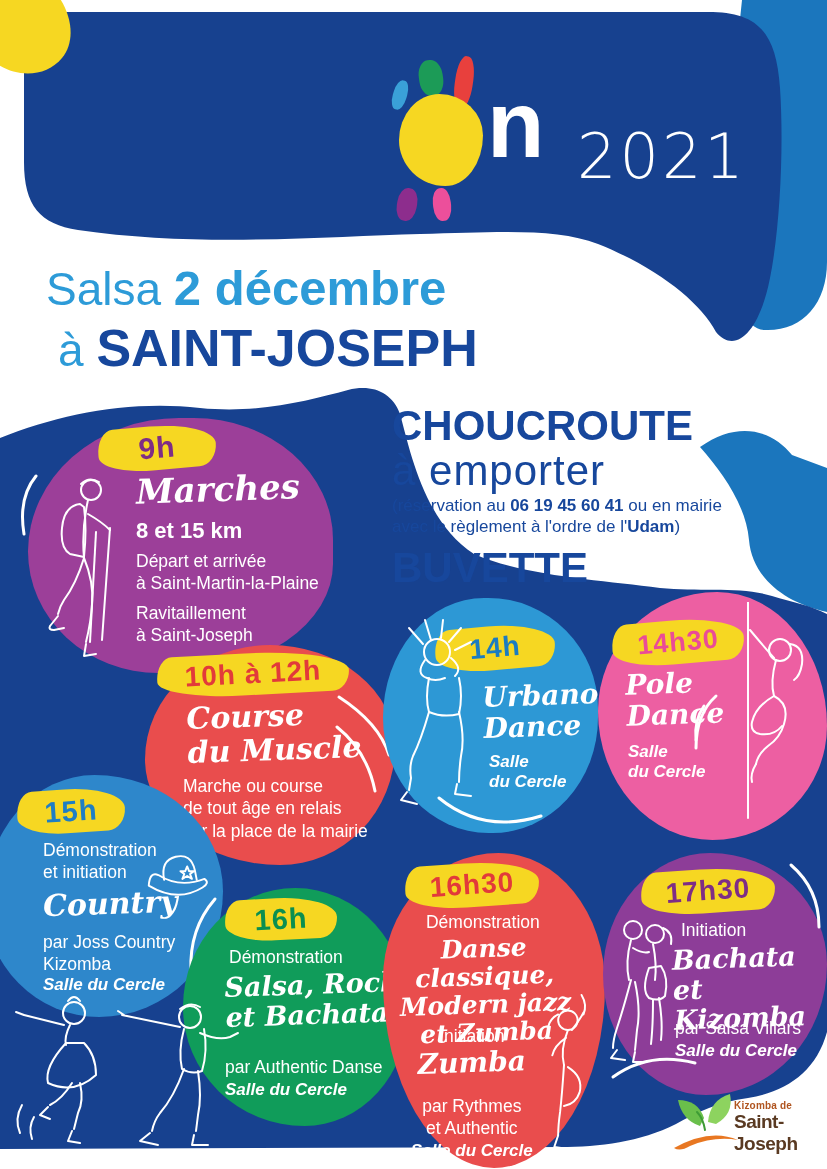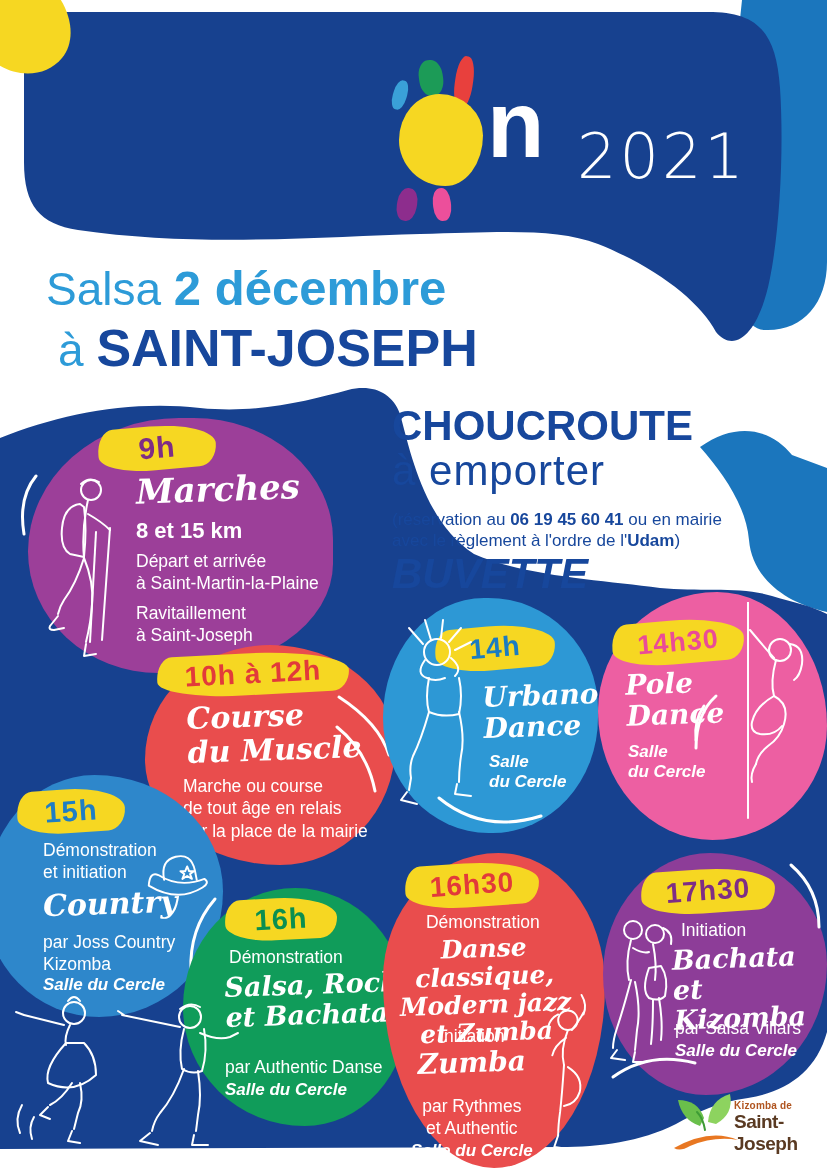--- a/index.html
+++ b/index.html
@@ -23,21 +23,21 @@
   .paint{position:absolute;z-index:3;}
   .paint .blobby{position:absolute;}
   
   .date-line{position:absolute;z-index:2;line-height:1;}
   .d-light{color:#2d9bd8;}
   .d-dark{color:#17479c;}
   
   .food{position:absolute;z-index:2;color:#17479c;}
   .food .big{font-weight:800;font-size:42px;letter-spacing:0;line-height:1.05;}
   .food .mid{font-weight:400;font-size:42px;letter-spacing:1px;line-height:1.1;}
-  .food .note{font-size:17px;line-height:1.22;margin-top:16px;}
+  .food .note{font-size:17px;line-height:1.22;margin-top:2px;}
   .food .note b{font-weight:800;}
   
   .blob{position:absolute;z-index:1;}
   .tag{
     position:absolute;background:#f6d722;display:flex;align-items:center;
     justify-content:center;border-radius:16px 55% 18px 45% / 55% 22px 50% 18px;
   }
   .tag span{font-weight:800;letter-spacing:1px;}
   .wtxt{position:absolute;color:#ffffff;}
   .script{
@@ -106,21 +106,21 @@
     <span class="d-dark" style="font-weight:800;font-size:52px;">SAINT-JOSEPH</span>
   </div>
 
   <div class="food" style="left:392px;top:404px;width:372px;">
     <div class="big">CHOUCROUTE</div>
     <div class="mid">à emporter</div>
     <div class="note">
       <span>(réservation au </span><b>06 19 45 60 41</b><span> ou en mairie</span><br>
       <span>avec le règlement à l'ordre de l'</span><b>Udam</b><span>)</span>
     </div>
-    <div class="big" style="font-style:italic;">BUVETTE</div>
+    <div class="big" style="margin-top:8px;">BUVETTE</div>
   </div>
 
   <div class="blob blob-9h" style="left:28px;top:418px;width:305px;height:255px;">
     <div class="tag" style="left:70px;top:8px;width:118px;height:44px;transform:rotate(-5deg);">
       <span class="c-purple" style="font-size:30px;">9h</span>
     </div>
     <svg class="art" style="left:8px;top:52px;" width="105" height="198" viewBox="0 0 105 198">
       <circle cx="55" cy="20" r="10"></circle>
       <path d="M45,14 q8,-8 18,-2"></path>
       <path d="M52,30 C48,48 46,66 48,88"></path>

